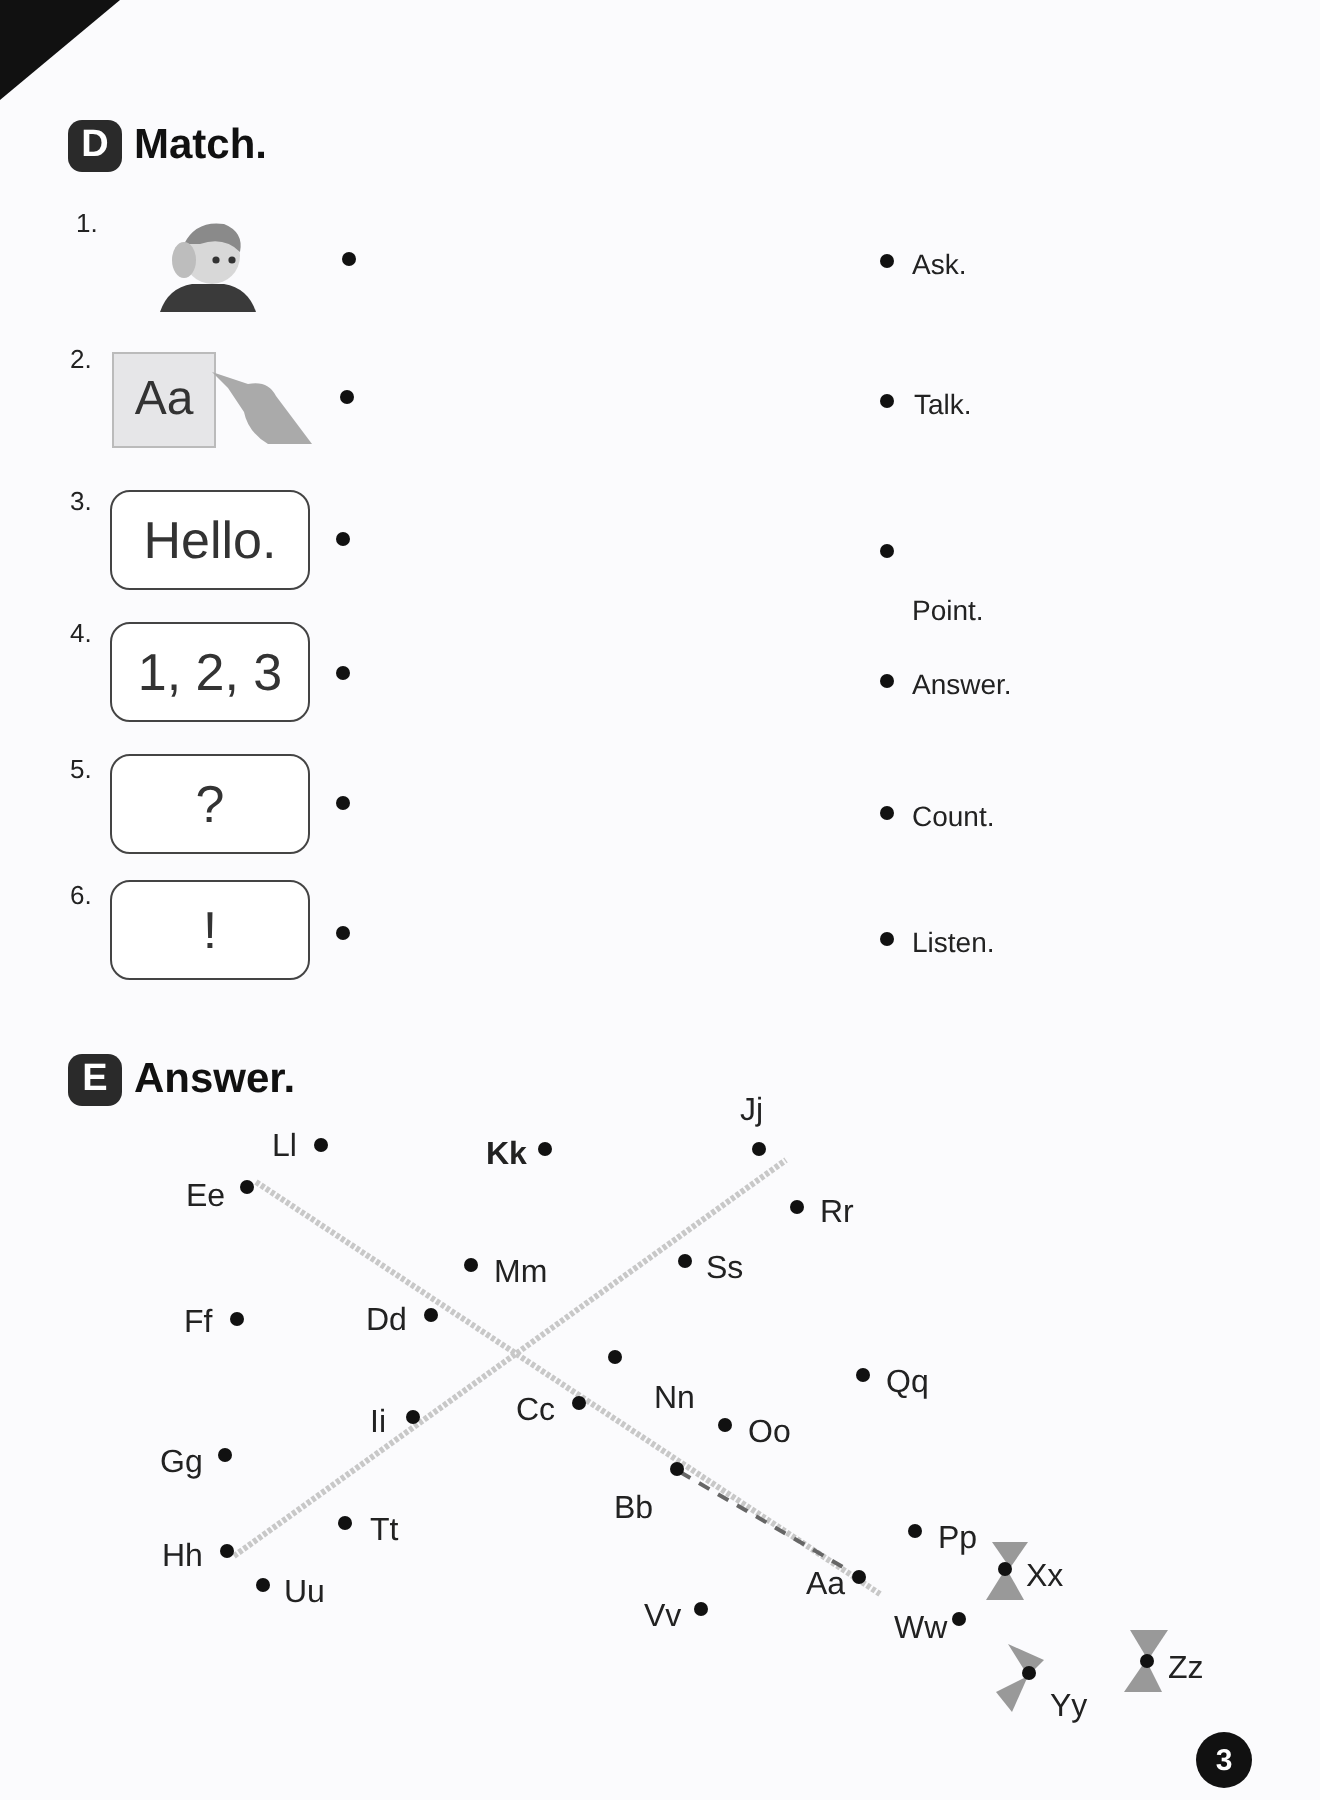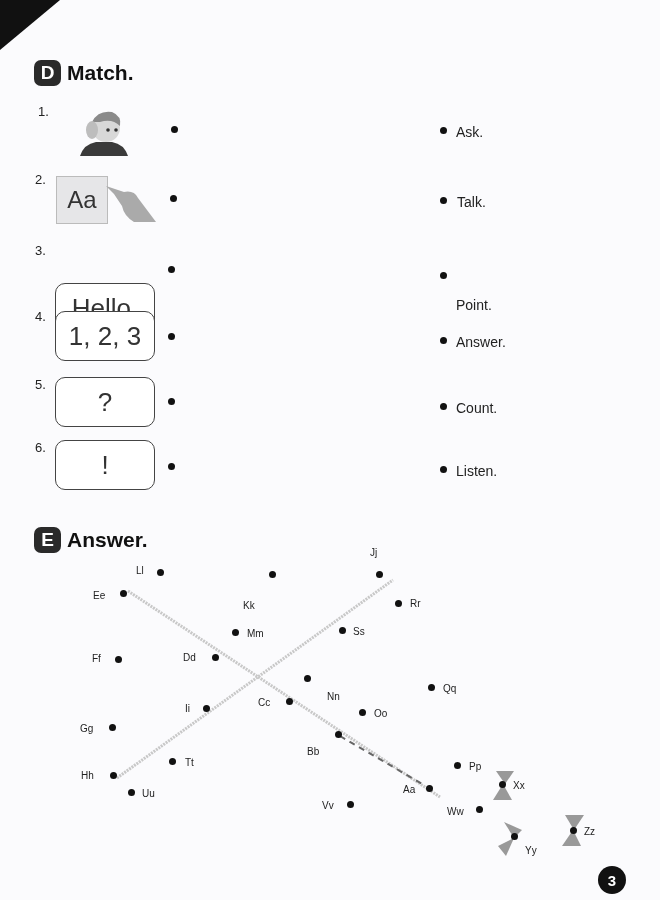--- a/index.html
+++ b/index.html
@@ -11,21 +11,21 @@
          font-size:19px;display:flex;align-items:center;justify-content:center;}
   .sec-title{font-weight:bold;font-size:21px;color:#111;}
   .num{position:absolute;font-size:13px;color:#222;}
   .dot{position:absolute;width:7px;height:7px;border-radius:50%;background:#111;}
   .word{position:absolute;font-size:14px;color:#222;}
   .bubble{position:absolute;left:55px;width:98px;height:48px;border:1.5px solid #444;border-radius:10px;background:#fff;
           display:flex;align-items:center;justify-content:center;font-size:26px;color:#333;}
   .tail{position:absolute;right:-15px;top:14px;width:0;height:0;}
   .card{position:absolute;left:56px;top:176px;width:50px;height:46px;background:#e6e6e8;border:1px solid #bbb;
         display:flex;align-items:center;justify-content:center;font-size:24px;color:#333;}
-  .lbl{position:absolute;font-size:10px;color:#222;}
+  .lbl{position:absolute;font-size:16px;color:#222;}
   .pagenum{position:absolute;left:598px;top:866px;width:28px;height:28px;border-radius:50%;background:#111;color:#fff;
            font-weight:bold;font-size:15px;display:flex;align-items:center;justify-content:center;}
   svg.overlay{position:absolute;left:0;top:0;}
 </style>
 </head>
 <body>
 
 <div class="corner"></div>
 
 <div class="sec-head" style="left:34px;top:60px;">
@@ -51,21 +51,21 @@
     <span>Aa</span>
   </div>
 <div style="position:absolute;left:104px;top:182px;width:54px;height:42px;">
   <svg width="54" height="42" viewBox="0 0 54 42">
       <path d="M2 4 L20 10 Q30 8 34 16 L52 40 L30 40 Q20 34 18 24 Q14 18 10 12 Z" fill="#aaa"></path>
     </svg>
 </div>
 <div class="dot" style="left:170px;top:195px;"></div>
 
 <span class="num" style="left:35px;top:243px;">3.</span>
-<div class="bubble" style="top:245px;margin-top:38px;">
+<div class="bubble" style="top:245px;">
   <span>Hello.</span>
   <svg class="tail" width="18" height="20" viewBox="0 0 18 20">
       <path d="M0 2 L16 4 L0 18" fill="#fff" stroke="#444" stroke-width="1.5"></path>
     </svg>
 </div>
 <div class="dot" style="left:168px;top:266px;"></div>
 
 <span class="num" style="left:35px;top:309px;">4.</span>
 <div class="bubble" style="top:311px;">
   <span>1, 2, 3</span>
@@ -122,21 +122,21 @@
       <polygon points="498,846 514,838 506,856"></polygon>
     <polygon points="565,815 584,815 574,830"></polygon>
       <polygon points="562,846 581,846 573,830"></polygon>
   </g>
 </svg>
 
 <div id="points-layer">
     <div class="dot" style="left: 157px; top: 569px;"></div>
     <span class="lbl" style="left: 136px; top: 565px;">Ll</span>
     <div class="dot" style="left: 269px; top: 571px;"></div>
-    <span class="lbl" style="left: 243px; top: 600px;">Kk</span>
+    <span class="lbl" style="left: 243px; top: 569px; font-weight: bold;">Kk</span>
     <div class="dot" style="left: 376px; top: 571px;"></div>
     <span class="lbl" style="left: 370px; top: 547px;">Jj</span>
     <div class="dot" style="left: 120px; top: 590px;"></div>
     <span class="lbl" style="left: 93px; top: 590px;">Ee</span>
     <div class="dot" style="left: 395px; top: 600px;"></div>
     <span class="lbl" style="left: 410px; top: 598px;">Rr</span>
     <div class="dot" style="left: 232px; top: 629px;"></div>
     <span class="lbl" style="left: 247px; top: 628px;">Mm</span>
     <div class="dot" style="left: 339px; top: 627px;"></div>
     <span class="lbl" style="left: 353px; top: 626px;">Ss</span>

